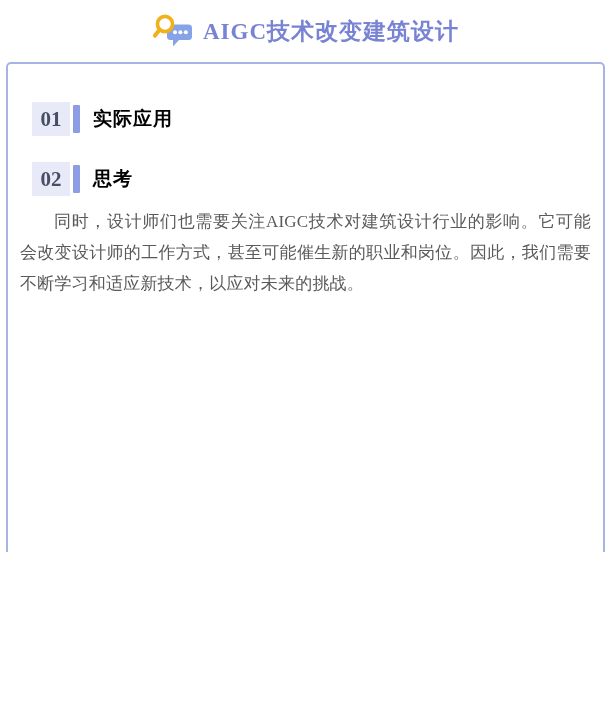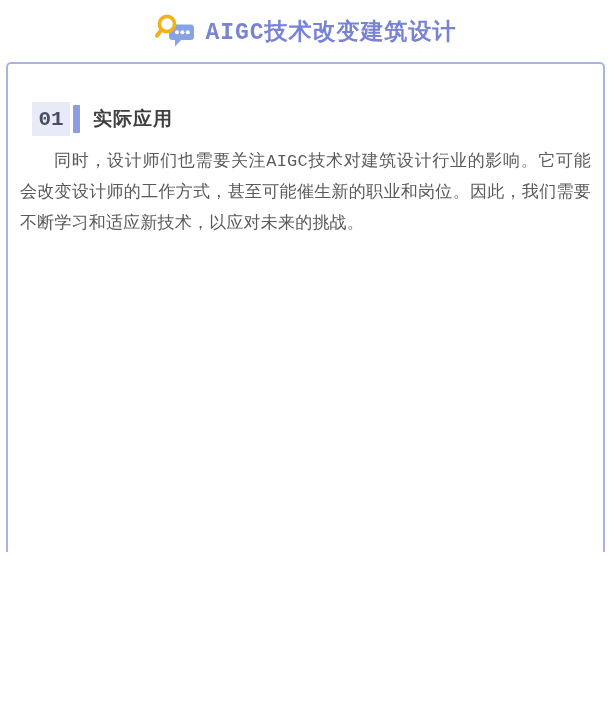--- a/index.html
+++ b/index.html
@@ -1,21 +1,21 @@
 <!DOCTYPE html>
 <html><head>
 <meta charset="utf-8">
 <style>
   html, body { margin: 0; padding: 0; background: #ffffff; }
   .page {
     position: relative;
     width: 611px;
     height: 552px;
     background: #ffffff;
-    font-family: Liberation Mono, monospace;
+    font-family: Liberation Serif, serif;
     overflow: hidden;
   }
   .header {
     height: 62px;
     display: flex;
     align-items: center;
     justify-content: center;
     gap: 7px;
   }
   .header-icon { display: inline-flex; align-items: center; }
@@ -56,21 +56,21 @@
     width: 7px;
     height: 28px;
     margin-left: 3px;
     background: #8C9DE4;
     border-radius: 1px;
   }
   .sec-title {
     margin: 0 0 0 13px;
     font-size: 19px;
     font-weight: bold;
-    color: #404040;
+    color: #000000;
     letter-spacing: 1px;
   }
   .para {
     margin: 8px 6px 0 6px;
     font-size: 17px;
     line-height: 31px;
     color: #5A5A5A;
     text-indent: 2em;
     text-align: justify;
     letter-spacing: 0.2px;
@@ -102,17 +102,22 @@
 
     <section>
       <div class="sec-head">
         <span class="num-badge">01</span>
         <span class="accent-bar"></span>
         <h2 class="sec-title">实际应用</h2>
       </div>
     </section>
 
     <section>
+      <div class="sec-head">
+        <span class="num-badge">02</span>
+        <span class="accent-bar"></span>
+        <h2 class="sec-title">思考</h2>
+      </div>
       <p class="para">同时，设计师们也需要关注AIGC技术对建筑设计行业的影响。它可能会改变设计师的工作方式，甚至可能催生新的职业和岗位。因此，我们需要不断学习和适应新技术，以应对未来的挑战。</p>
     </section>
 
   </main>
 </div>
 
 </body></html>

